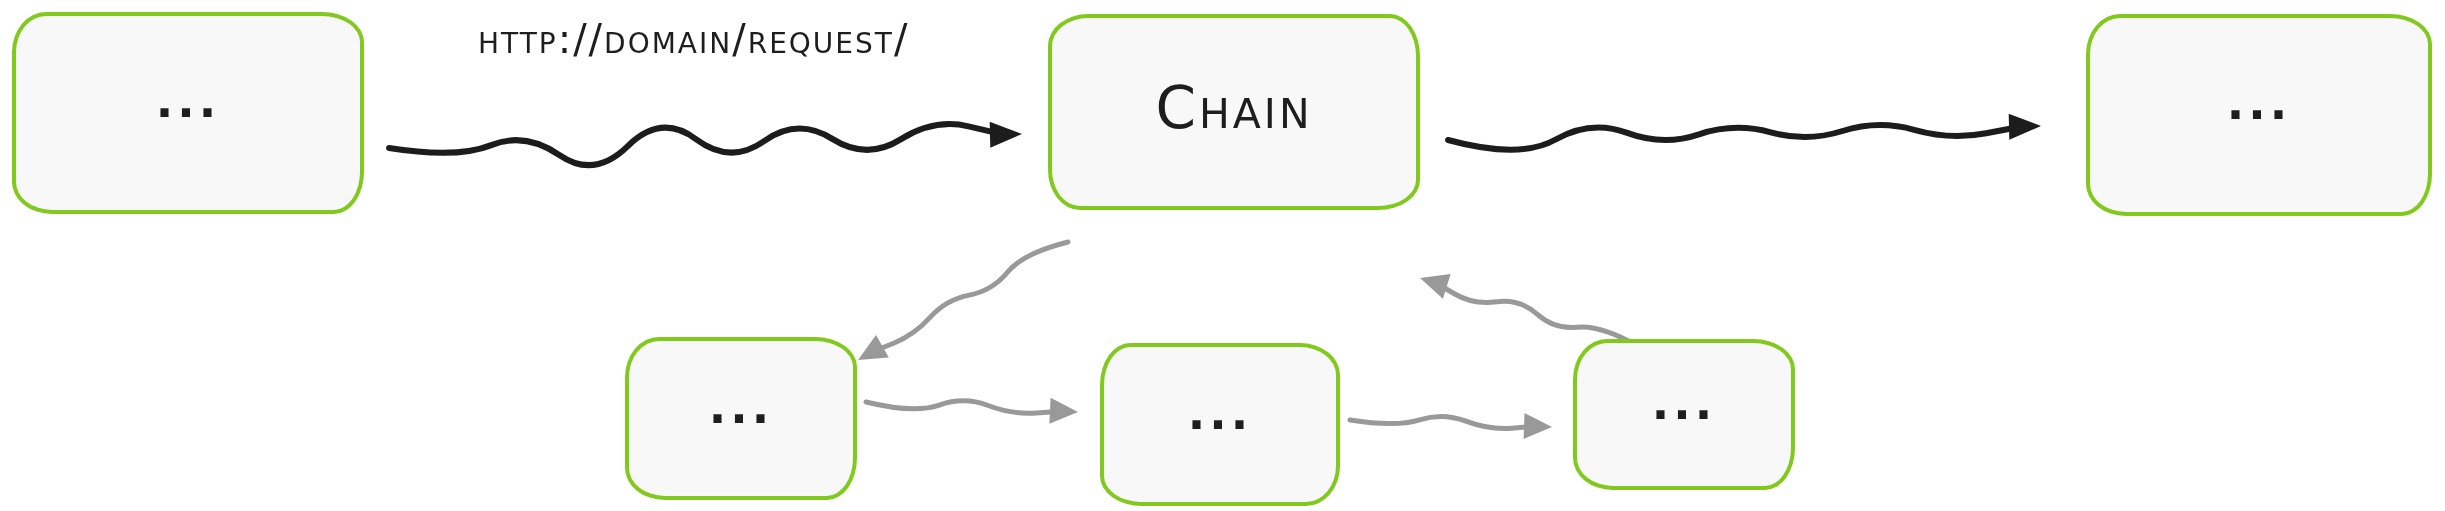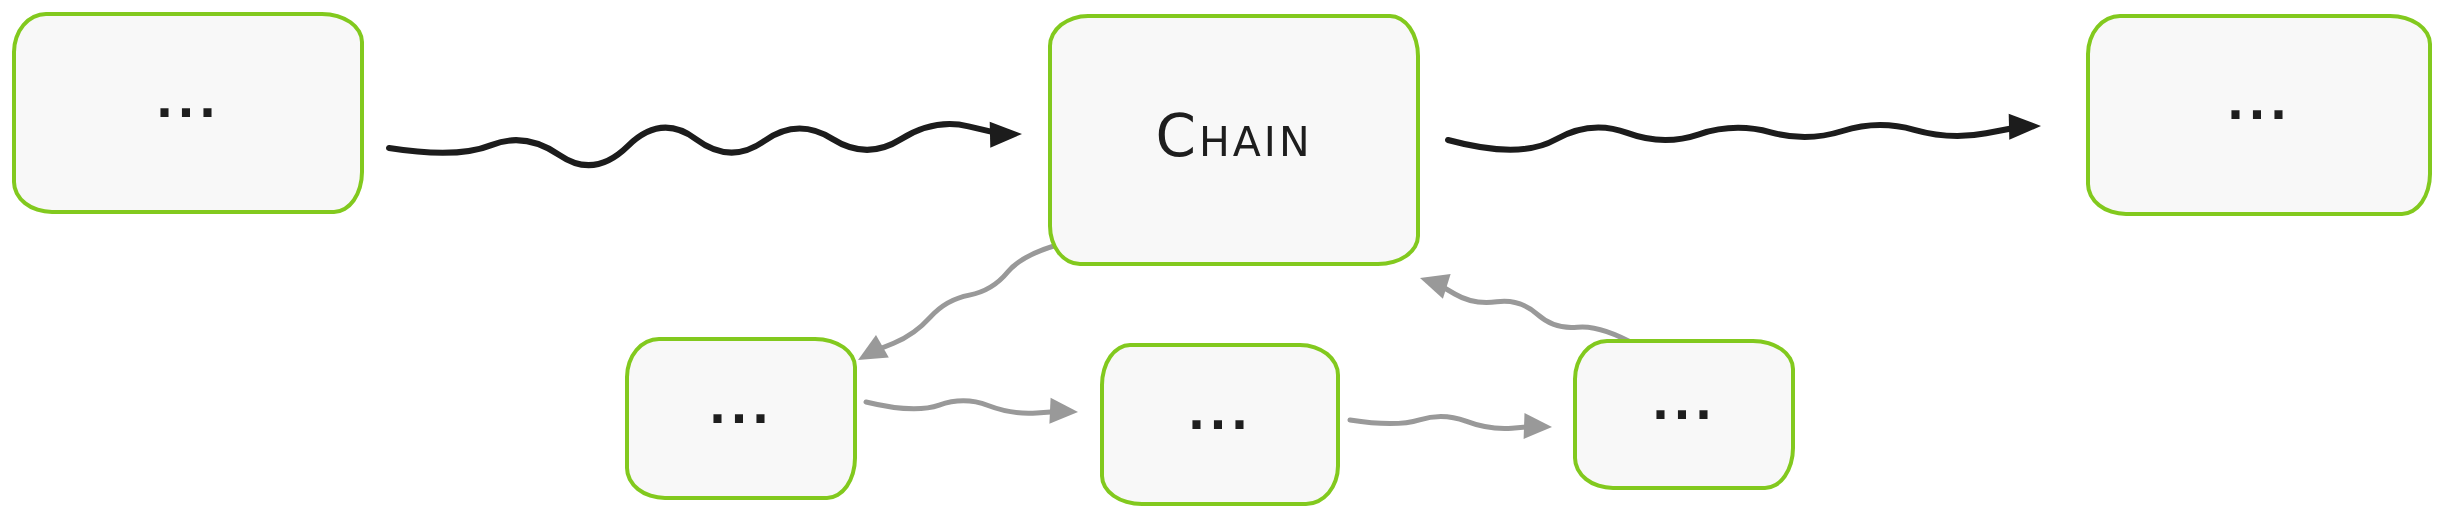--- a/index.html
+++ b/index.html
@@ -21,21 +21,21 @@
     border:4px solid var(--box-border,#82c91e);
     display:flex; align-items:center; justify-content:center;
     box-sizing:border-box;
   }
   
   .node { border-radius:34px 42px 30px 40px / 40px 30px 42px 32px; }
   .node-chain   { border-radius:40px 30px 42px 32px / 32px 42px 30px 40px; }
   .node-h2      { border-radius:30px 40px 34px 42px / 42px 32px 40px 30px; }
 
   .node-source      { left:12px;   top:12px;  width:352px; height:202px; }
-  .node-chain       { left:1048px; top:14px;  width:372px; height:252px; }
+  .node-chain       { left:1048px; top:14px;  width:372px; height:196px; }
   .node-destination { left:2086px; top:14px;  width:346px; height:202px; }
   .node-h1          { left:625px;  top:337px; width:232px; height:163px; }
   .node-h2          { left:1100px; top:343px; width:240px; height:163px; }
   .node-h3          { left:1573px; top:339px; width:222px; height:151px; }
 
   .dots {
     font-size:46px;
     letter-spacing:4px;
     font-weight:600;
     transform:translateY(-12px);
@@ -83,20 +83,21 @@
       <g>
         <path d="M 1350.0 420.0 Q 1396.1 427.2 1419.5 419.8 Q 1443.0 412.4 1465.9 421.2 Q 1488.7 429.9 1512.0 428.2 L 1535.2 426.4" fill="none" stroke="var(--arrow-sub)" stroke-width="5" stroke-linecap="round" stroke-linejoin="round"></path>
         <polygon points="1552,427 1523.6,439.0 1524.5,413.0" fill="var(--arrow-sub)"></polygon>
       </g>
       <g>
         <path d="M 1638.0 346.0 Q 1600.3 324.7 1577.4 327.2 Q 1554.5 329.7 1537.1 314.2 Q 1519.8 298.7 1496.7 301.8 Q 1473.5 305.0 1454.8 294.0 L 1436.0 283.0" fill="none" stroke="var(--arrow-sub)" stroke-width="5" stroke-linecap="round" stroke-linejoin="round"></path>
         <polygon points="1420,278 1450.6,273.9 1442.9,298.7" fill="var(--arrow-sub)"></polygon>
       </g>
     </svg>
 
+  <div class="url-label">http://domain/request/</div>
 
   <div class="node node-source">
     <span class="dots">...</span>
   </div>
 
   <div class="node node-chain">
     <span class="chain-label">Chain</span>
   </div>
 
   <div class="node node-destination">

